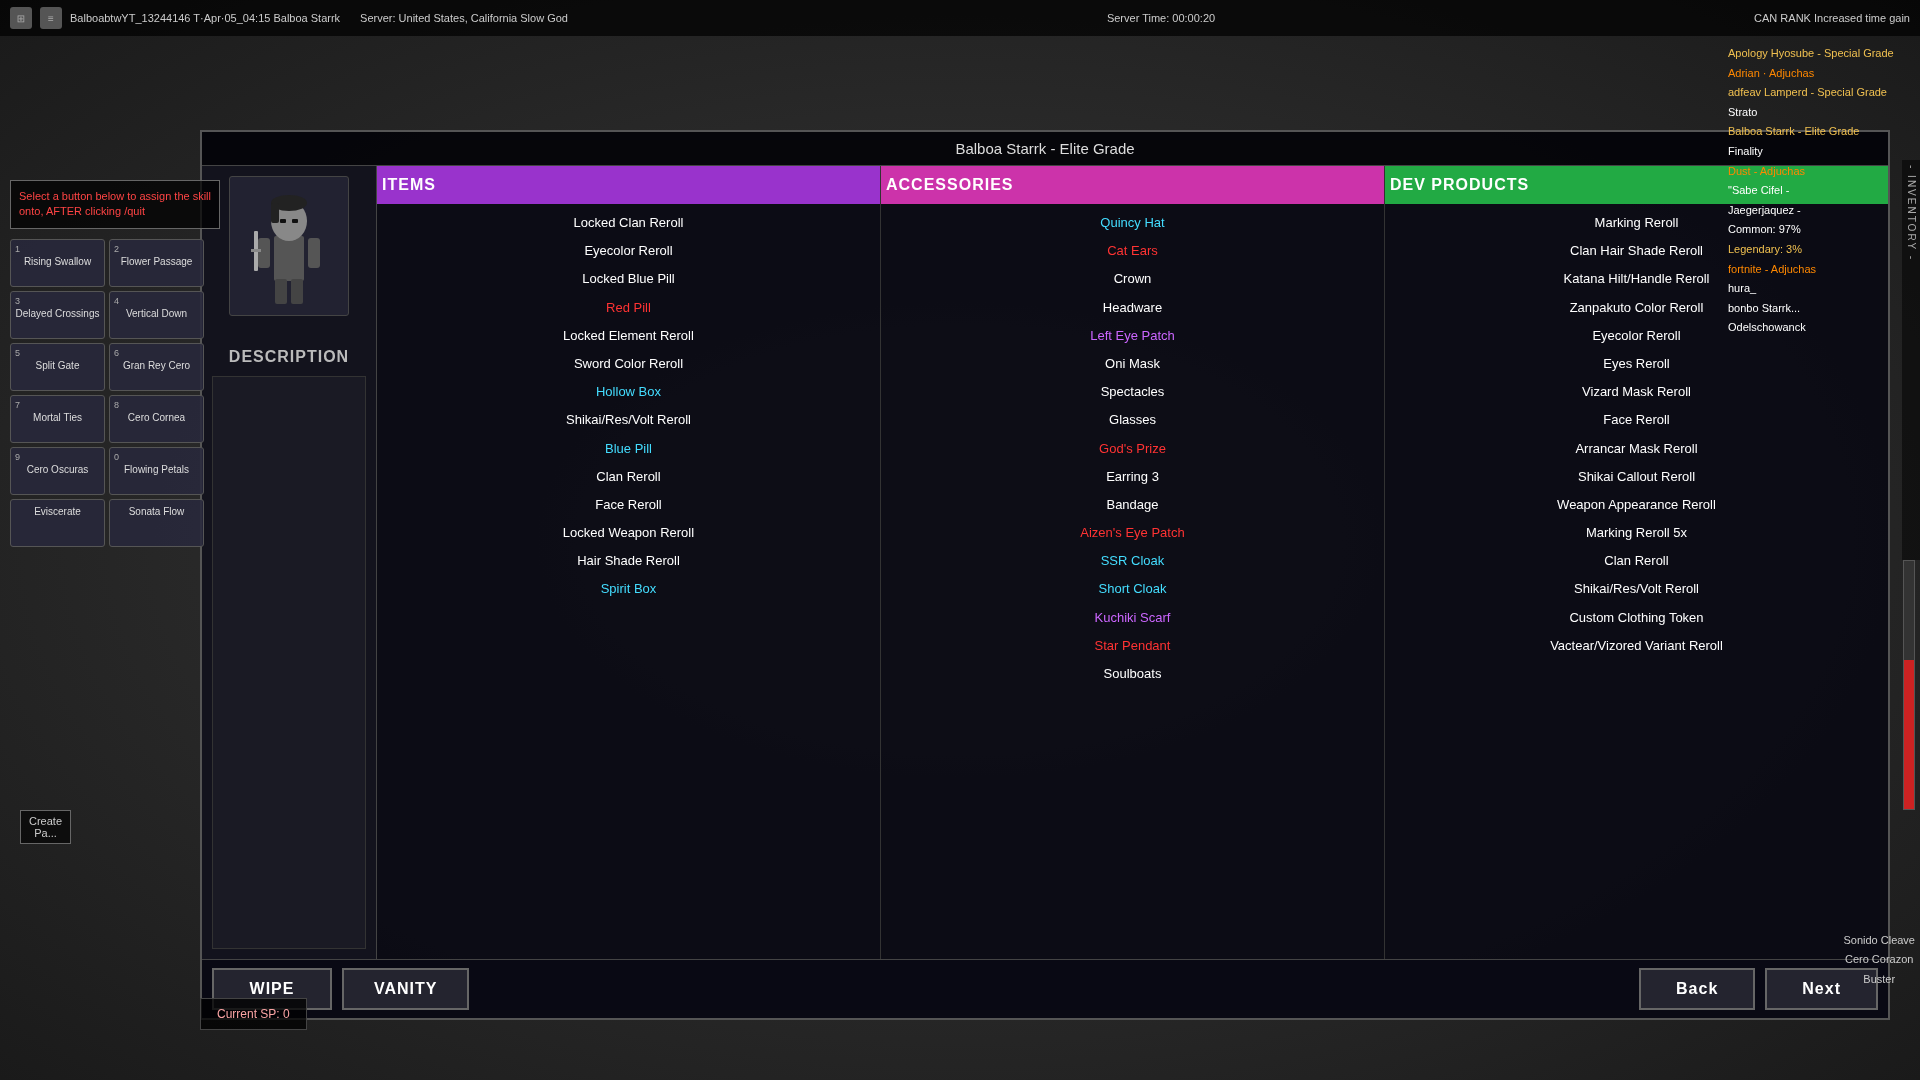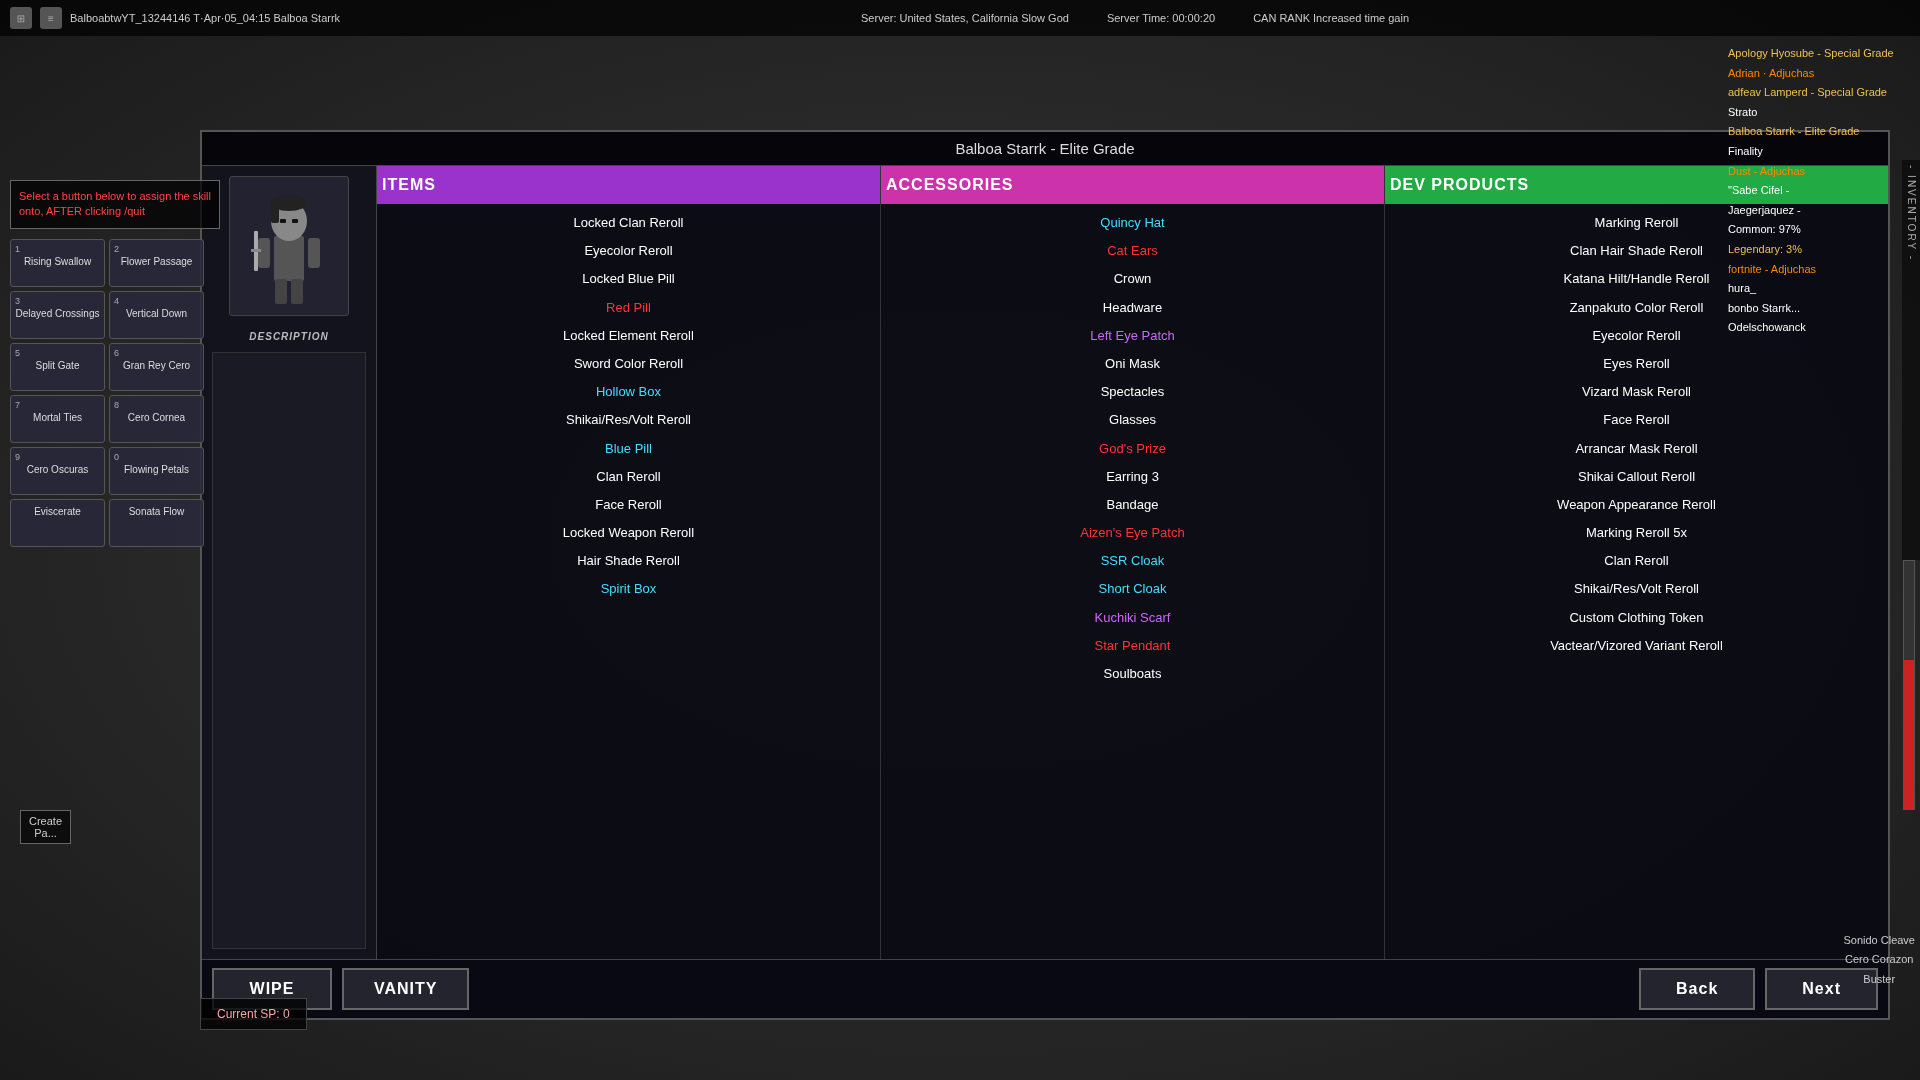--- a/index.html
+++ b/index.html
@@ -30,21 +30,21 @@
       background: rgba(0,0,0,0.7);
       display: flex;
       align-items: center;
       padding: 0 10px;
       gap: 20px;
       z-index: 10;
       font-size: 11px;
       color: #ccc;
     }
     .top-bar-left { display: flex; align-items: center; gap: 8px; }
-    .top-bar-center { display: flex; gap: 38px; flex: 1; justify-content: center; }
+    .top-bar-center { display: flex; gap: 38px; flex: 1; justify-content: space-between; }
 
     .window-icon {
       width: 22px; height: 22px;
       background: #555;
       border-radius: 3px;
       display: inline-flex; align-items: center; justify-content: center;
       font-size: 10px; color: #aaa;
     }
 
     
@@ -229,25 +229,24 @@
       align-items: center;
       justify-content: center;
       margin-bottom: 10px;
       position: relative;
       overflow: hidden;
     }
 
     
     .char-desc {
       color: #bbb;
-      font-size: 10px;
+      font-size: 16px;
       font-weight: bold;
       letter-spacing: 1px;
-      margin-top: 5px;
-      font-style: italic;
+      margin-top: 22px;
     }
 
     .char-desc-box {
       width: 100%;
       flex: 1;
       background: rgba(30,30,40,0.7);
       border: 1px solid #333;
       margin-top: 10px;
     }
 

